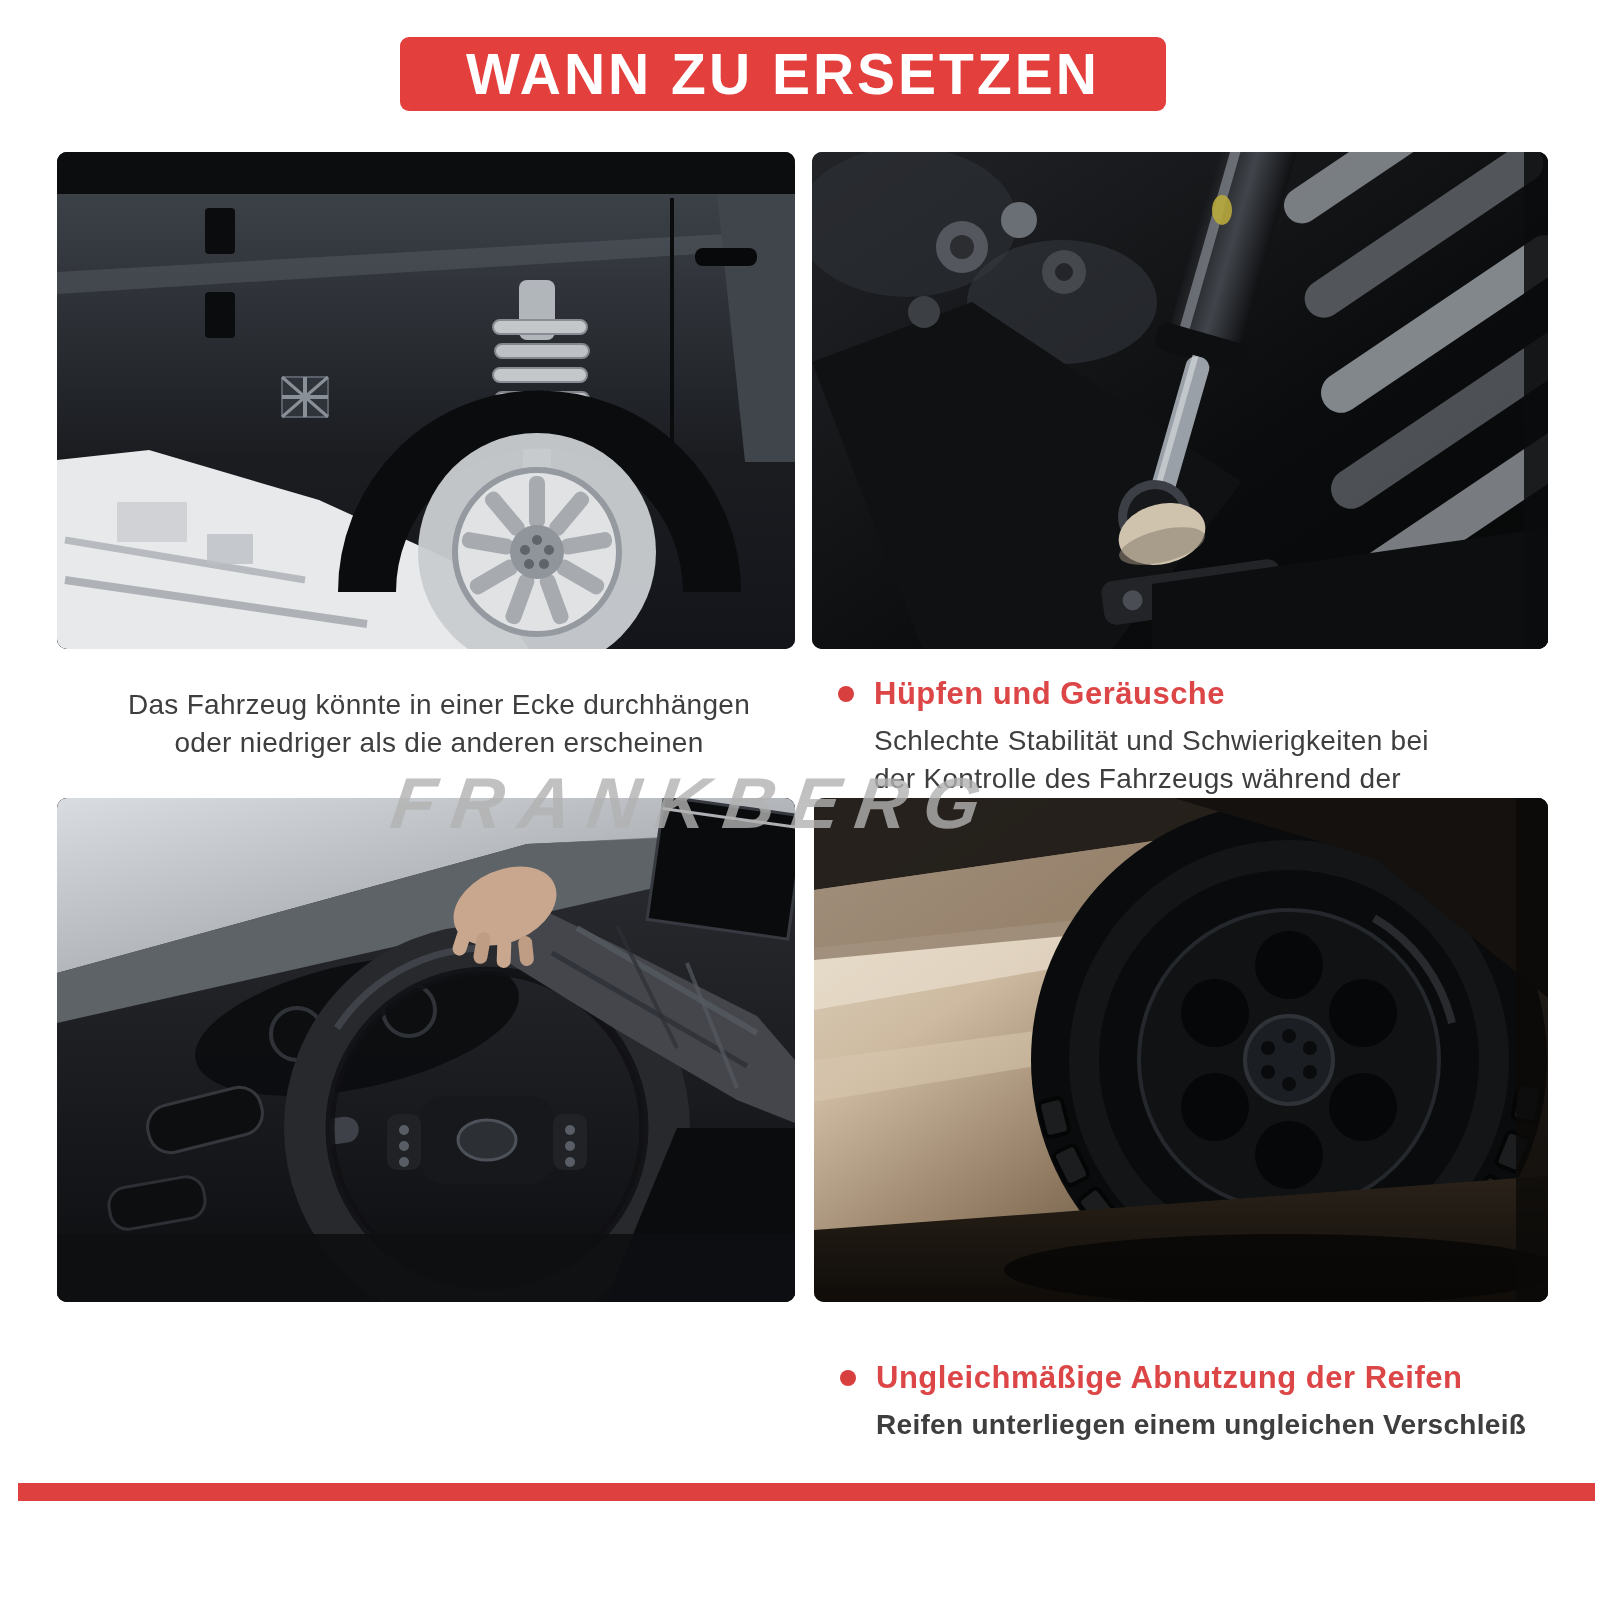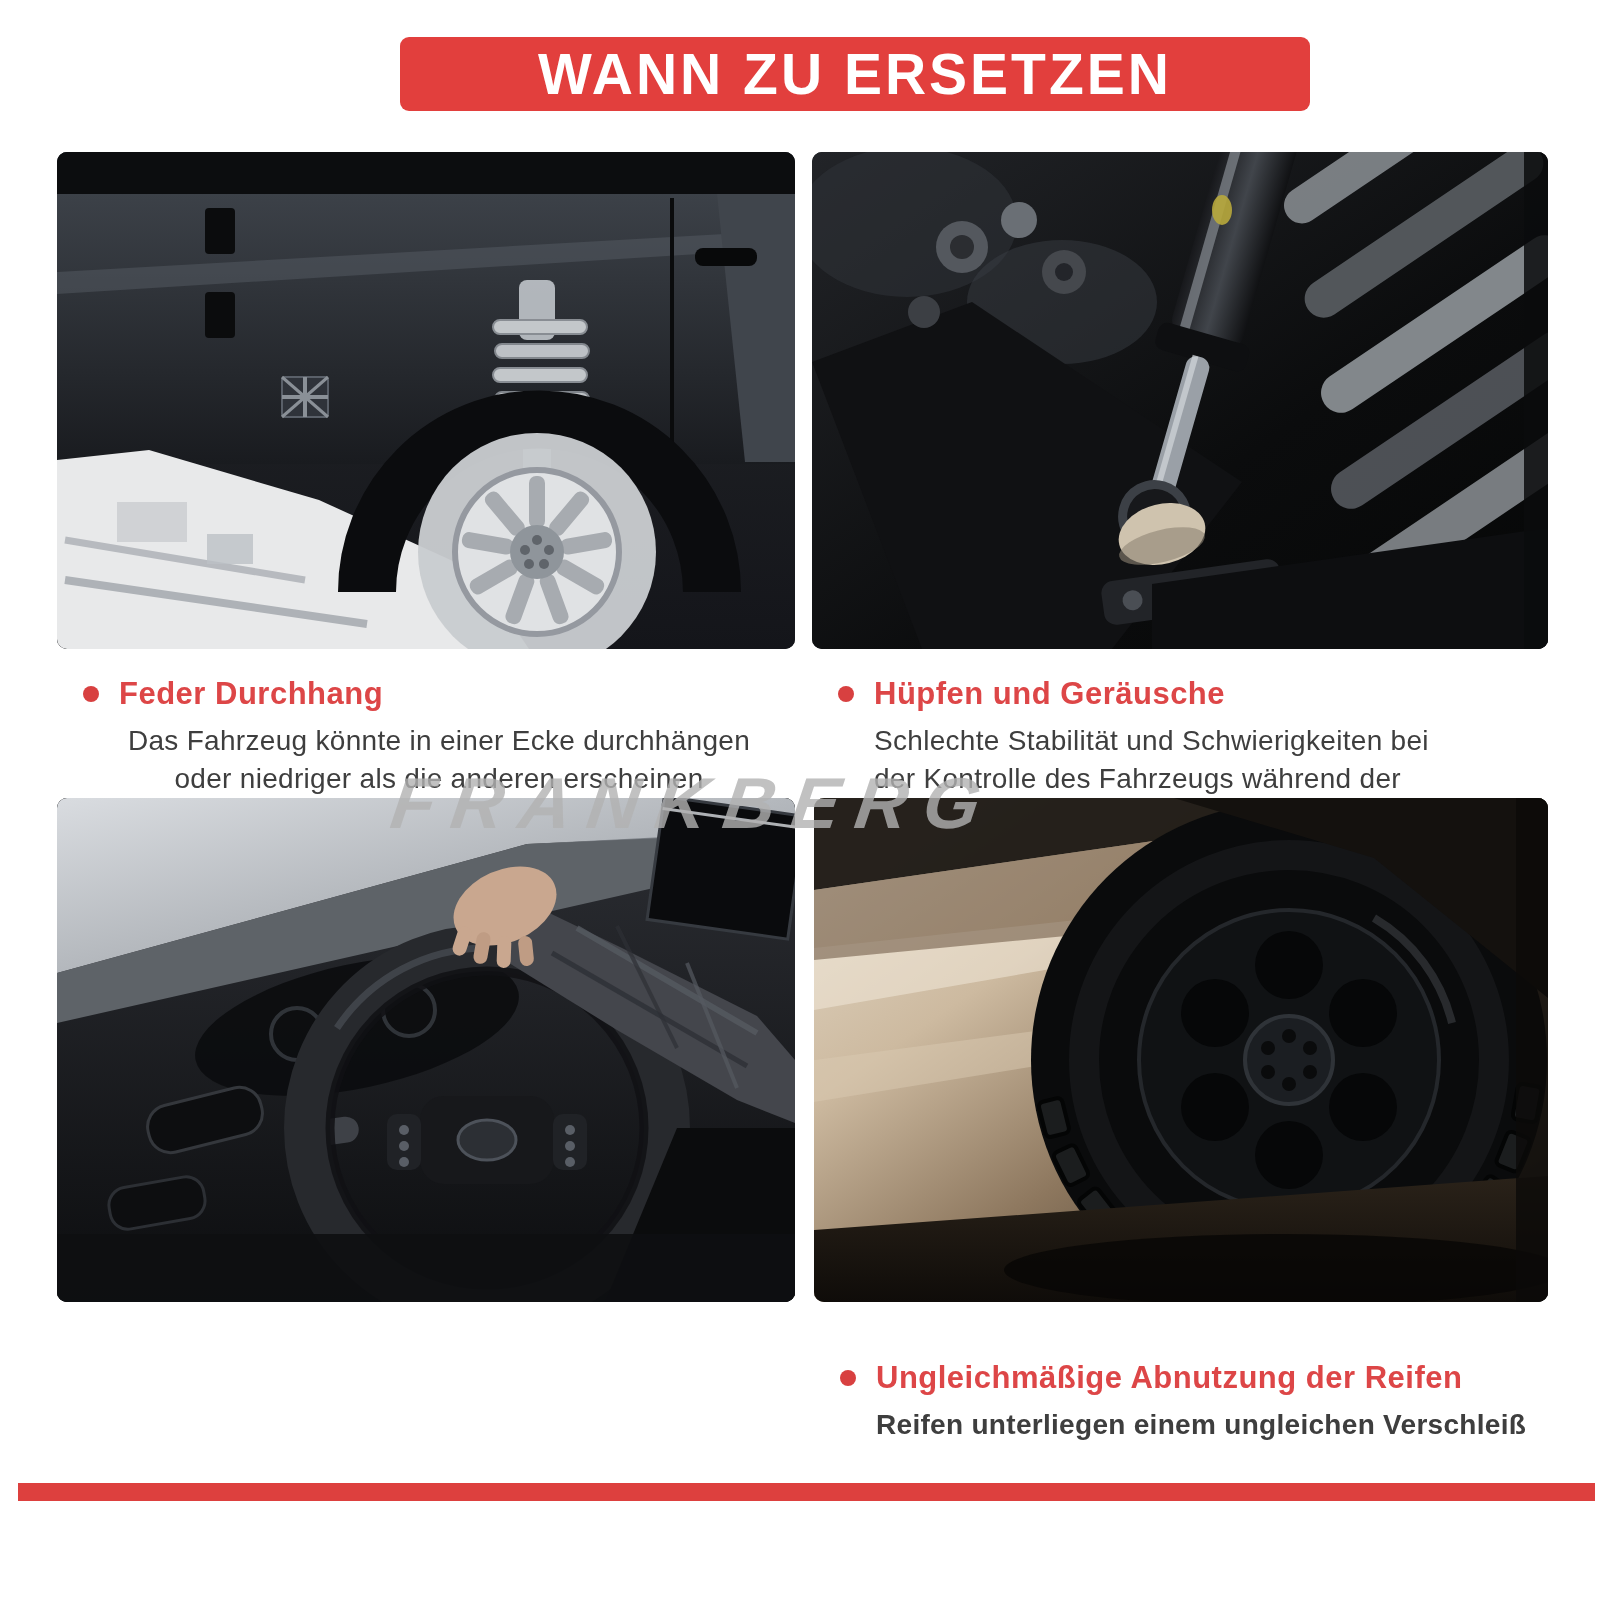--- a/index.html
+++ b/index.html
@@ -1,21 +1,21 @@
 <!DOCTYPE html>
 <html><head>
 <meta charset="utf-8">
 <style>
   html,body{margin:0;padding:0;}
   body{
     width:1600px;height:1600px;position:relative;background:#ffffff;
     font-family:"Liberation Sans","DejaVu Sans",sans-serif;overflow:hidden;
   }
   .banner{
-    position:absolute;left:400px;top:37px;width:910px;height:74px;
+    position:absolute;left:400px;top:37px;width:766px;height:74px;
     background:#e23f3d;border-radius:9px;display:flex;align-items:center;justify-content:center;
   }
   .banner h1{
     margin:0;color:#ffffff;font-size:57px;font-weight:bold;letter-spacing:3px;white-space:nowrap;
   }
   .photo{
     position:absolute;border-radius:10px;overflow:hidden;background:#121315;
   }
   .photo svg{display:block;width:100%;height:100%;}
   .photo-tl{left:57px;top:152px;width:738px;height:497px;}
@@ -181,24 +181,20 @@
       <rect x="498" y="248" width="286" height="40" rx="20" transform="rotate(-34 641 268)" fill="#54585d" opacity="0.9"></rect>
       <rect x="506" y="344" width="286" height="42" rx="21" transform="rotate(-34 649 365)" fill="#888c91" opacity="0.88"></rect>
       <rect x="512" y="440" width="286" height="42" rx="21" transform="rotate(-34 655 461)" fill="#4b4f54" opacity="0.9"></rect>
     </g>
     <polygon points="340,432 736,376 736,497 340,497" fill="#0d0e10"></polygon>
     <rect x="712" y="0" width="24" height="497" fill="#0b0c0d" opacity="0.85"></rect>
   </svg>
 </div>
 
 <div class="caption cap-tl">
-  <div class="cap-head-row">
-    <span class="bullet"></span>
-    <h2 class="cap-heading">Feder Durchhang</h2>
-  </div>
   <p class="cap-desc">Das Fahrzeug könnte in einer Ecke durchhängen oder niedriger als die anderen erscheinen</p>
 </div>
 
 <div class="caption cap-tr">
   <div class="cap-head-row">
     <span class="bullet"></span>
     <h2 class="cap-heading">Hüpfen und Geräusche</h2>
   </div>
   <p class="cap-desc">Schlechte Stabilität und Schwierigkeiten bei der Kontrolle des Fahrzeugs während der Fahrt</p>
 </div>

